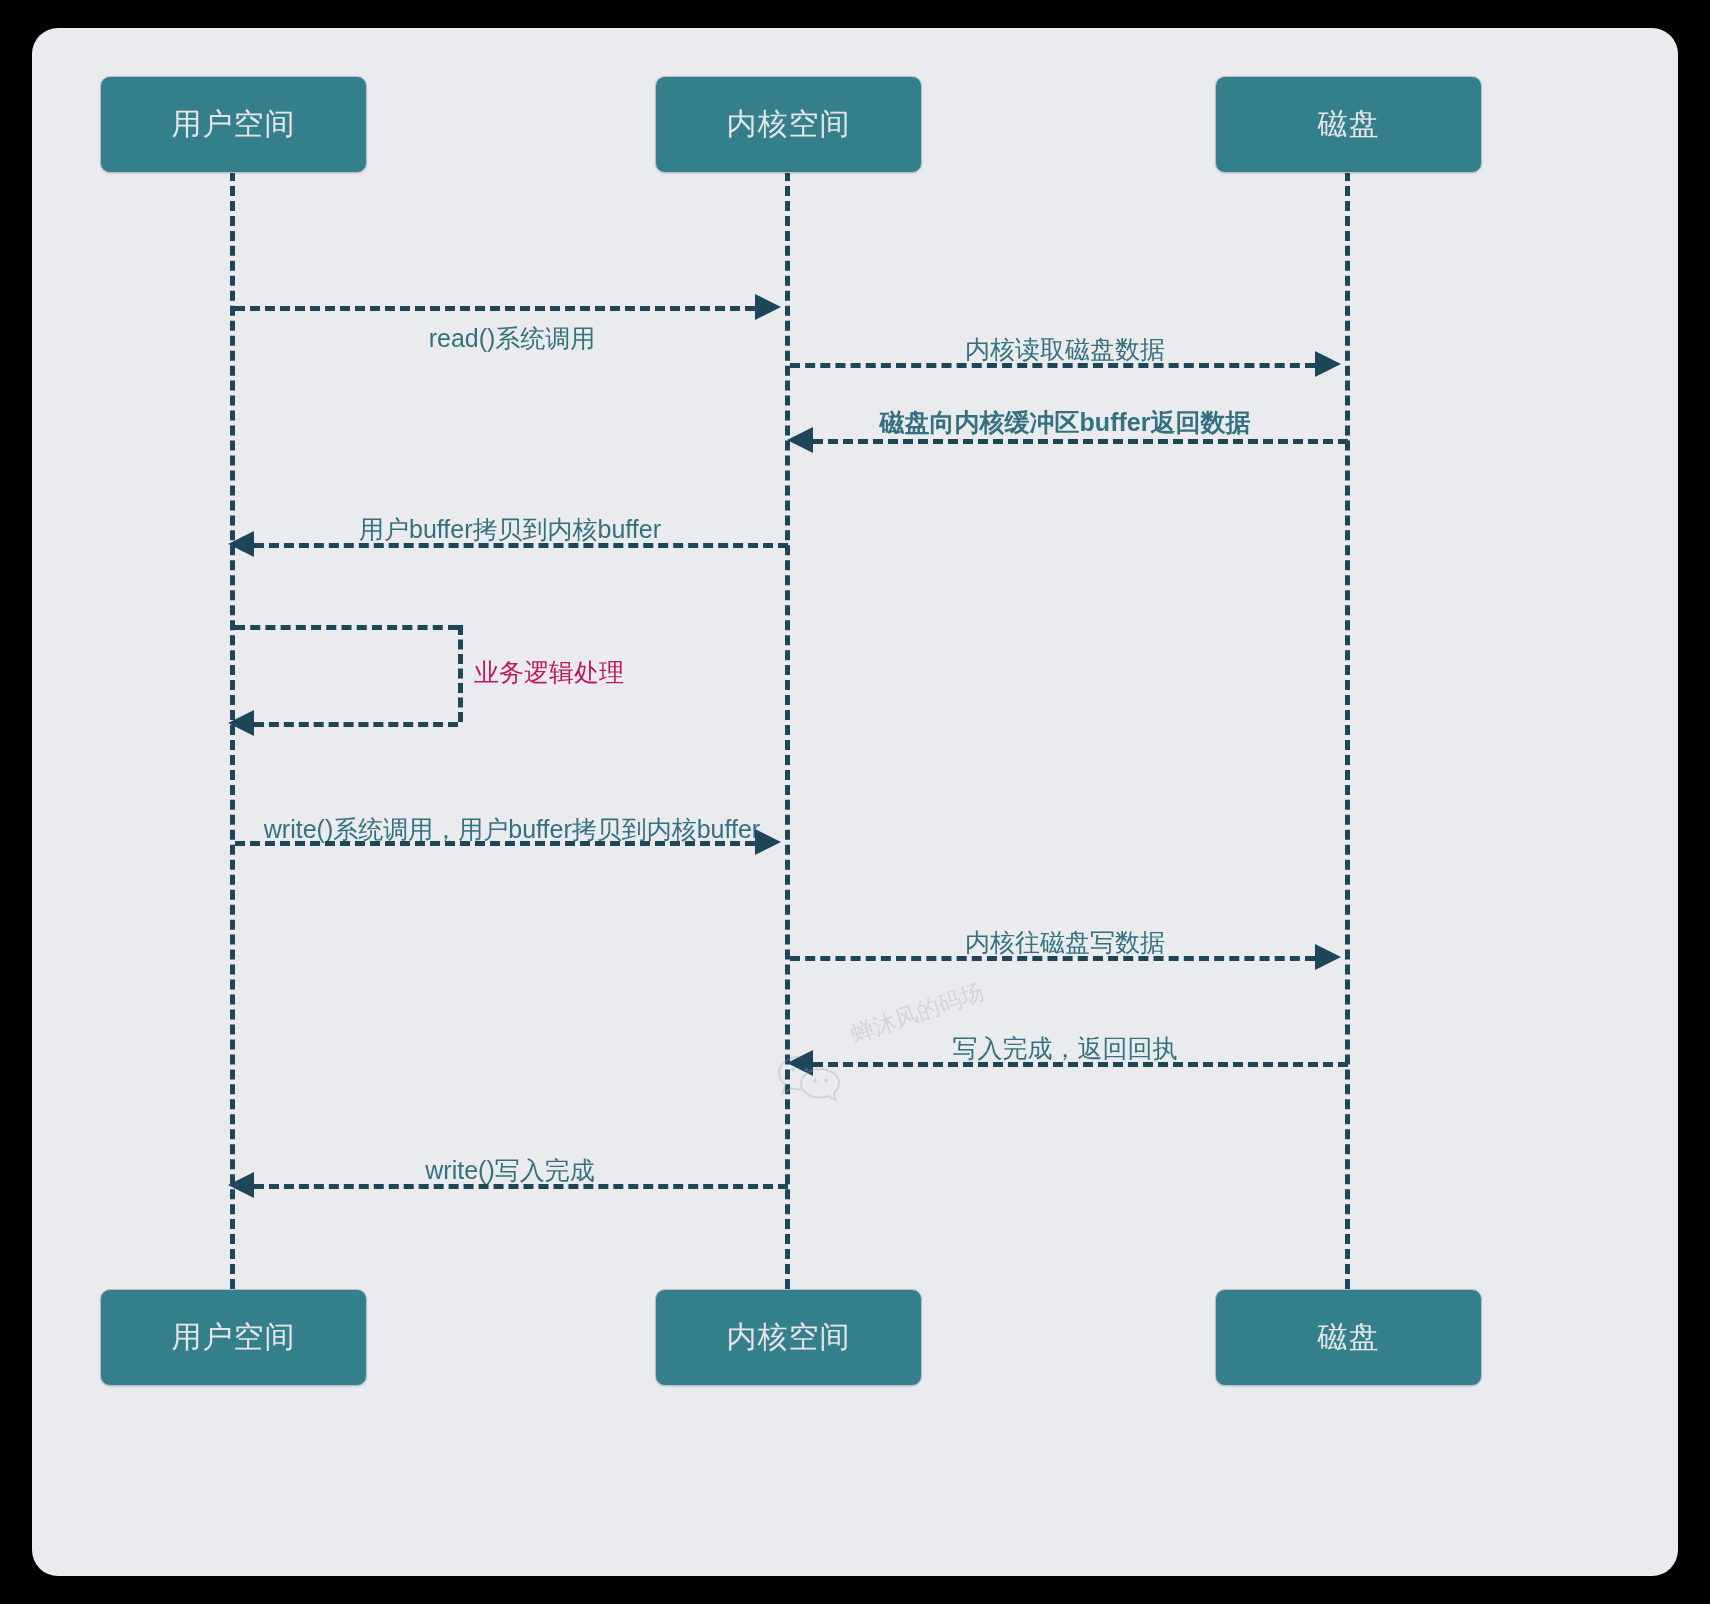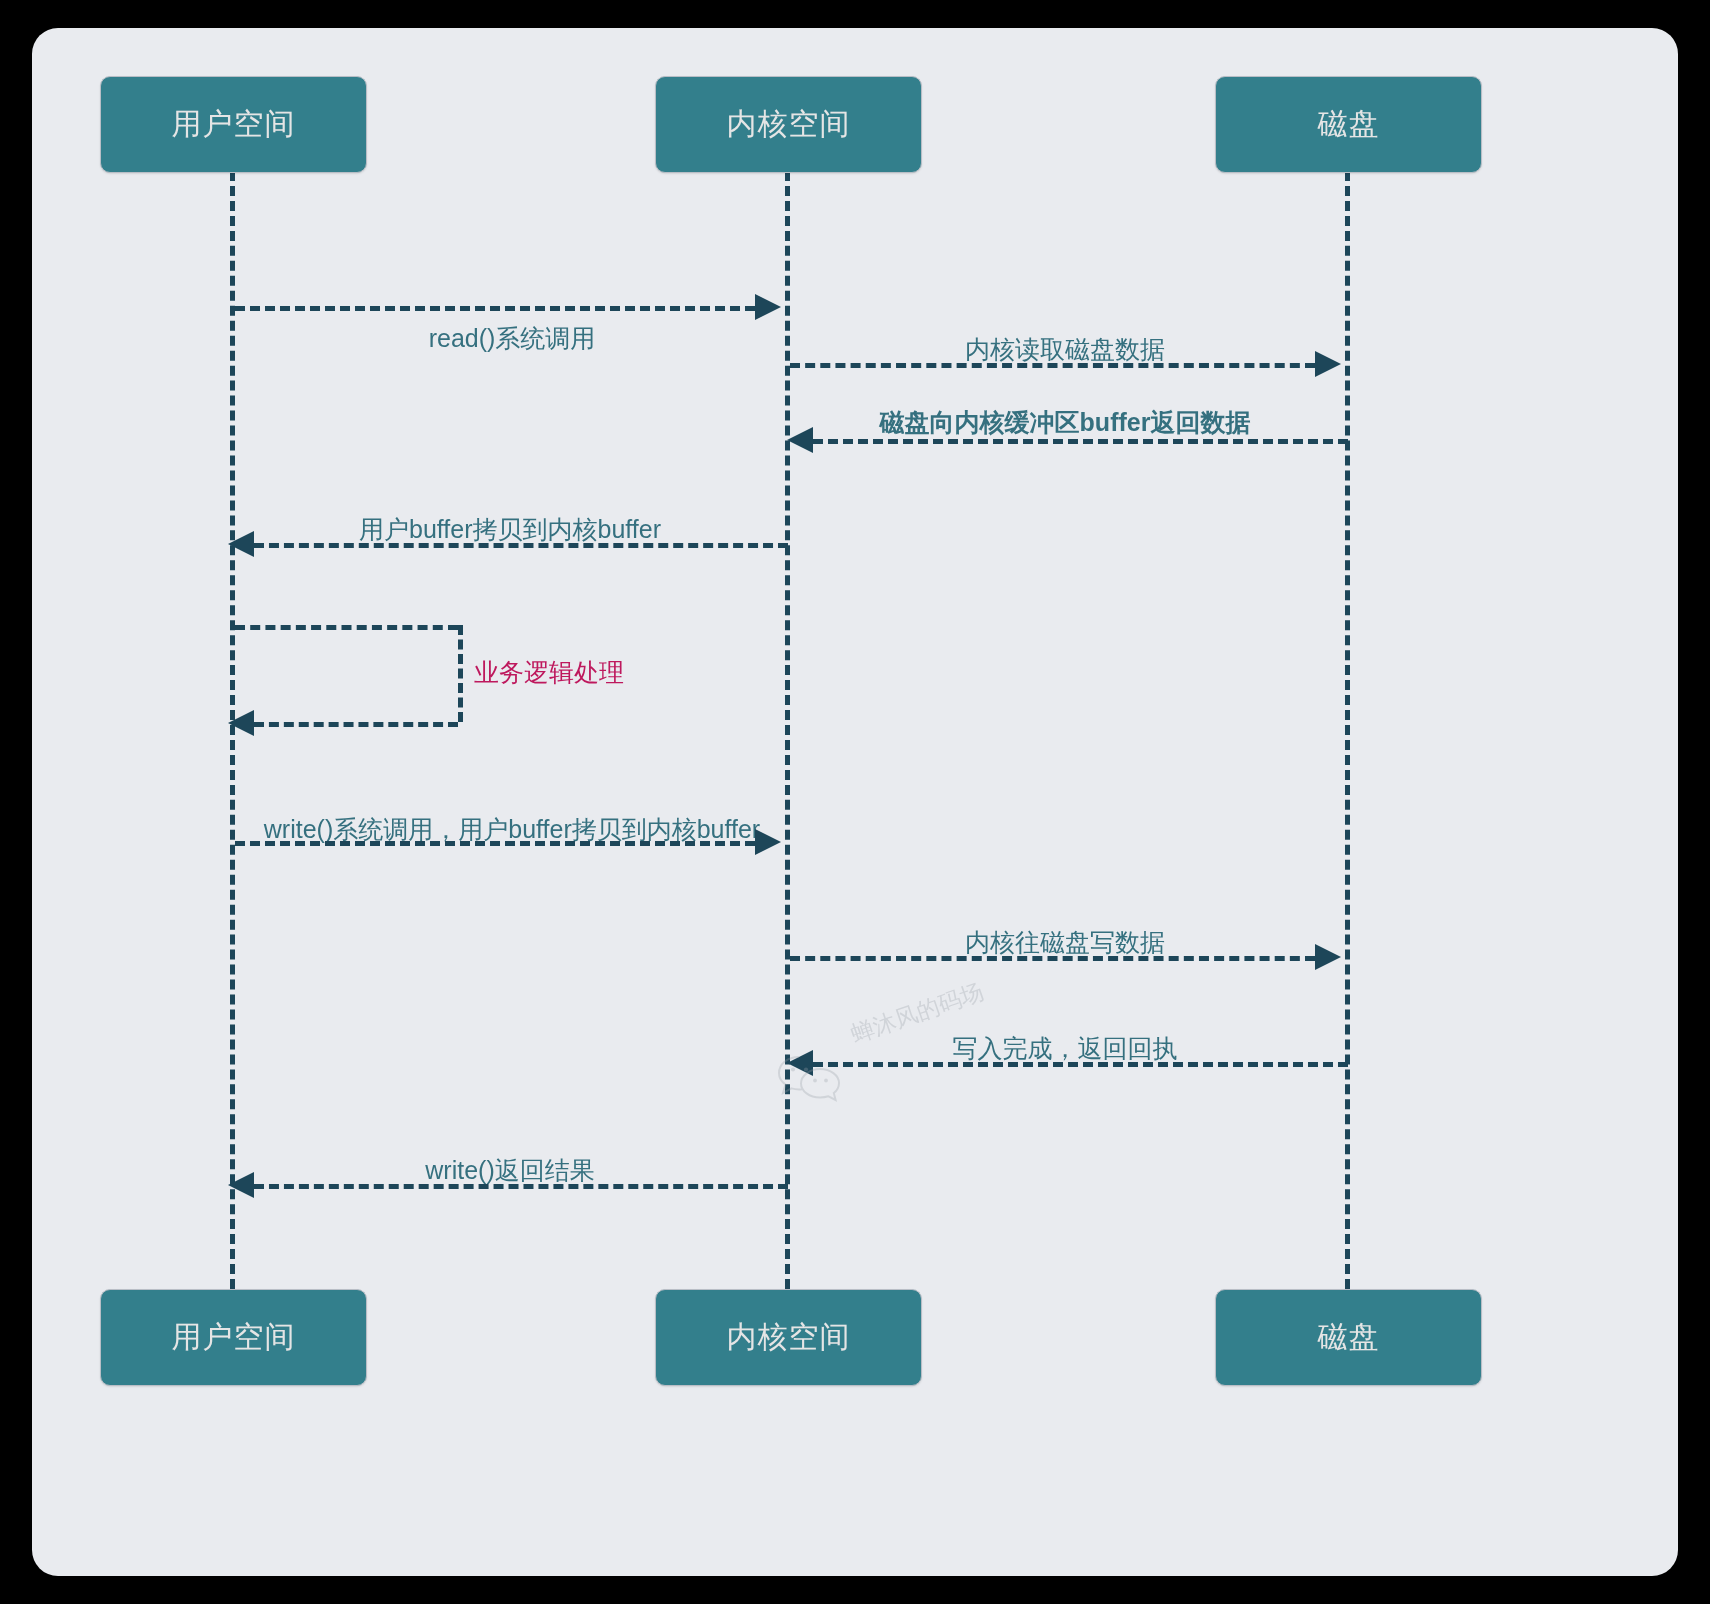--- a/index.html
+++ b/index.html
@@ -70,21 +70,21 @@
     <div class="head r" style="left:723px;top:801px;"></div>
 
     <div class="mlabel" style="left:1033px;top:898px;">内核往磁盘写数据</div>
     <div class="msg" style="left:758px;top:928px;width:525px;"></div>
     <div class="head r" style="left:1283px;top:916px;"></div>
 
     <div class="mlabel" style="left:1033px;top:1004px;">写入完成，返回回执</div>
     <div class="msg" style="left:781px;top:1034px;width:535px;"></div>
     <div class="head l" style="left:755px;top:1022px;"></div>
 
-    <div class="mlabel" style="left:478px;top:1126px;">write()返回结果</div>
+    <div class="mlabel" style="left:478px;top:1126px;">write()写入完成</div>
     <div class="msg" style="left:222px;top:1156px;width:534px;"></div>
     <div class="head l" style="left:196px;top:1144px;"></div>
 
     <div class="node" style="left:68px;top:1261px;">
       <span>用户空间</span>
     </div>
     <div class="node" style="left:623px;top:1261px;">
       <span>内核空间</span>
     </div>
     <div class="node" style="left:1183px;top:1261px;">

